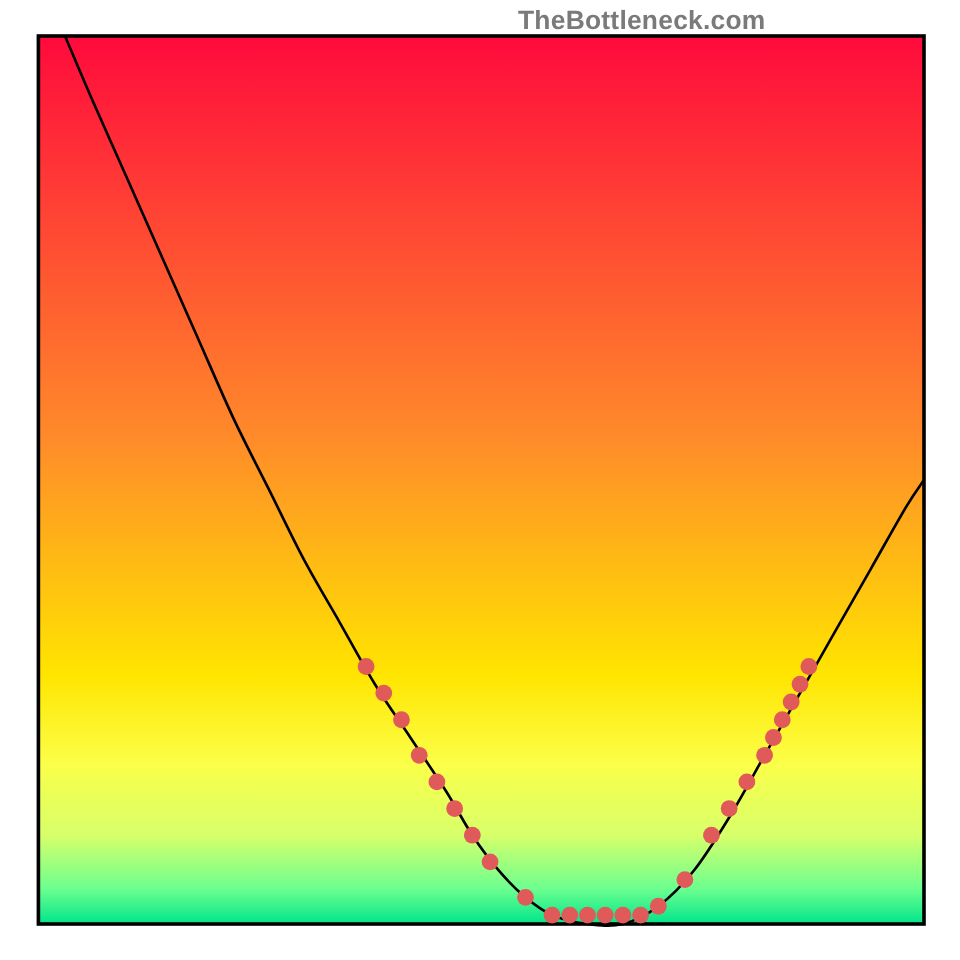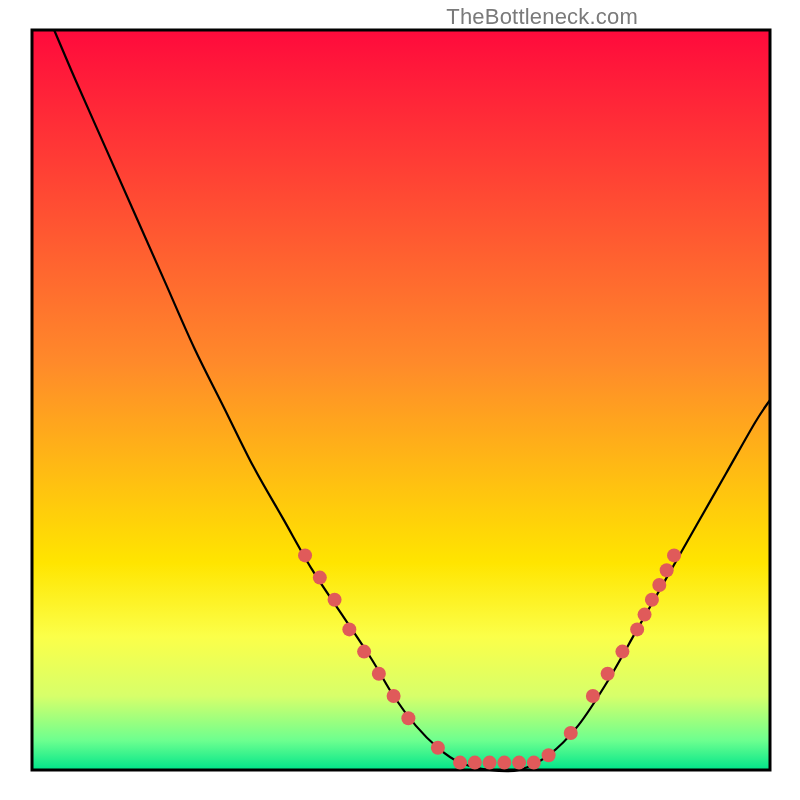--- a/index.html
+++ b/index.html
@@ -5,20 +5,21 @@
   body {
     margin: 0;
     padding: 0;
     background: #fff;
     font-family: Arial, Helvetica, sans-serif;
   }
   .wrap {
     width: 648px;
     height: 800px;
     position: relative;
+    font-weight: bold;
   }
   .watermark {
     position: absolute;
     top: 4px;
     right: 10px;
     color: #7a7a7a;
     font-size: 22px;
     letter-spacing: 0.2px;
     z-index: 10;
   }

